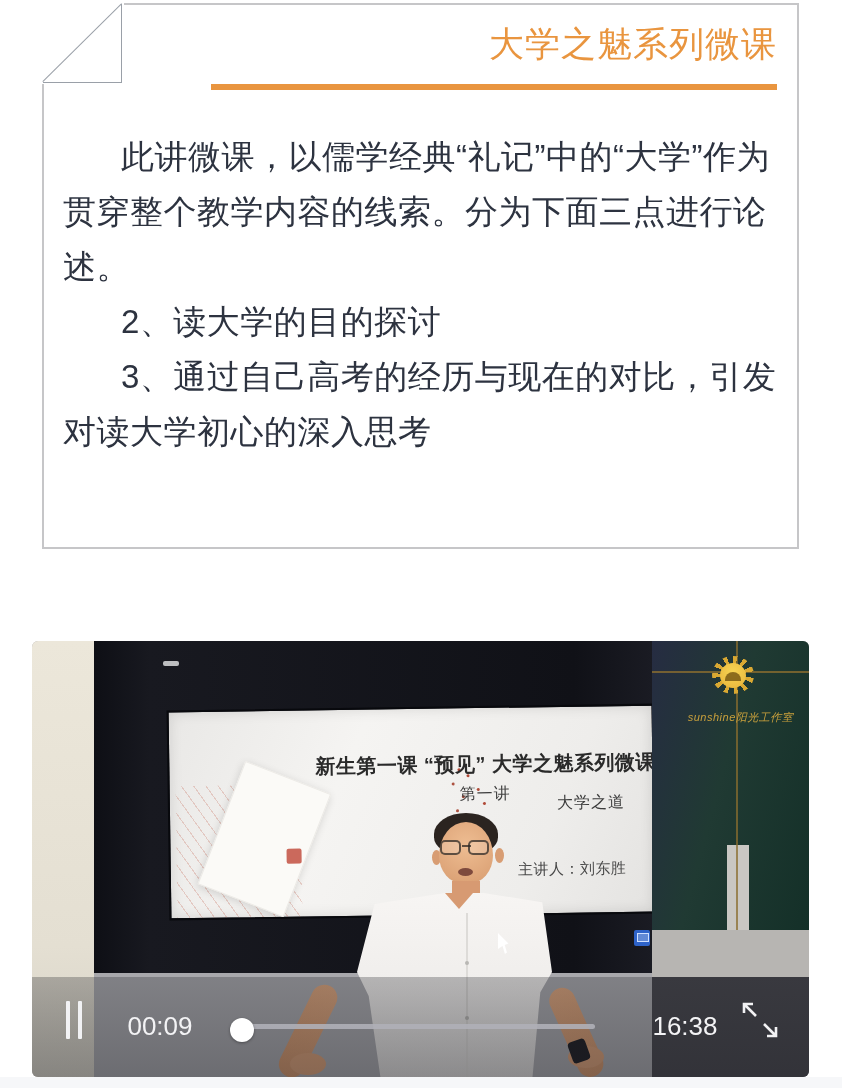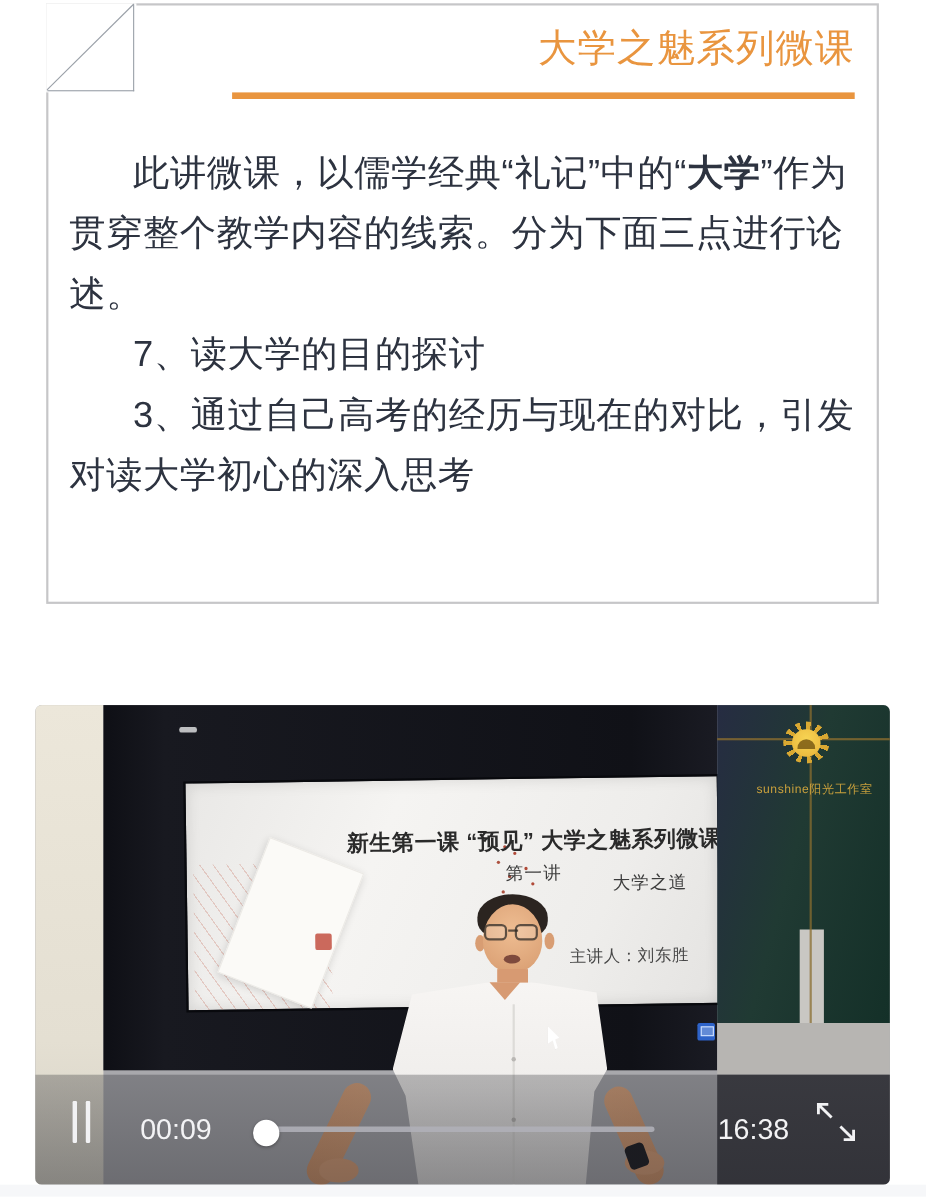--- a/index.html
+++ b/index.html
@@ -15,21 +15,21 @@
   .fold-line-h { position:absolute; left:-1px; top:77px; width:79px; height:1px; background:#9aa0a8; }
   .fold-line-d { position:absolute; left:78px; top:-1px; width:111px; height:1px; background:#9aa0a8;
                  transform-origin:0 0; transform:rotate(135.3deg); }
   .card-title { position:absolute; top:18px; right:20px; font-size:35px; line-height:42px;
                 letter-spacing:1px; color:#E9953F; white-space:nowrap; }
   .title-rule { position:absolute; top:79px; right:20px; width:566px; height:6px; background:#E9953F; }
   .card-body { position:absolute; left:19px; top:124px; width:718px; font-size:33px;
                line-height:55px; letter-spacing:.5px; color:#2D3340; }
   .bline { height:55px; white-space:nowrap; overflow:hidden; }
   .indent { padding-left:58px; }
-  .bold { font-weight:bold; }
+  .bold { font-weight:normal; }
 
   
   .video { position:absolute; left:32px; top:641px; width:777px; height:436px;
            border-radius:6px; overflow:hidden; background:#a8a8ac; }
   .wall-left { position:absolute; left:0; top:0; width:62px; height:436px;
                background:linear-gradient(180deg,#ece7da 0%,#e4dfd2 70%,#d6d2c6 100%); }
   .tv-body { position:absolute; left:62px; top:0; width:558px; height:332px;
              background:linear-gradient(90deg,#0e0f15,#181920 10%,#101117 86%,#1a1b23); }
   .tv-led { position:absolute; left:131px; top:20px; width:16px; height:5px;
             background:#cfd0d2; border-radius:2px; opacity:.9; }
@@ -64,21 +64,21 @@
   .board-strip { position:absolute; left:695px; top:204px; width:22px; height:85px; background:#c9c7c3; }
   .board-hline { position:absolute; left:620px; top:30px; width:157px; height:2px; background:#8a6d2f; opacity:.8; }
   .board-vline { position:absolute; left:704px; top:0; width:2px; height:289px; background:#8a6d2f; opacity:.75; }
   .sun-logo { position:absolute; left:680px; top:15px; width:42px; height:38px; border-radius:50%;
               background:repeating-conic-gradient(#d9a832 0 14deg, rgba(0,0,0,0) 14deg 32.7deg); }
   .sun-core { position:absolute; left:8px; top:7px; width:26px; height:25px; border-radius:50%;
               background:radial-gradient(circle at 50% 35%,#f7d453,#e8b33a); }
   .sun-arch { position:absolute; left:5px; top:9px; width:16px; height:9px; background:#7a5a14;
               border-radius:8px 8px 0 0; opacity:.85; }
   .board-logo-text { position:absolute; left:640px; top:69px; width:137px; text-align:center;
-                     font-size:11px; color:#c9a03c; letter-spacing:.5px; white-space:nowrap; }
+                     font-size:11px; font-style:italic; color:#c9a03c; letter-spacing:.5px; white-space:nowrap; }
   .board-ledge { position:absolute; left:620px; top:289px; width:157px; height:47px; background:#b7b5b2; }
   .board-floor { position:absolute; left:620px; top:336px; width:157px; height:100px; background:#45454b; }
 
   
   .hair { position:absolute; left:402px; top:172px; width:64px; height:42px;
           border-radius:50% 50% 42% 42%; background:#2b2420; }
   .ear-l { position:absolute; left:400px; top:209px; width:9px; height:15px; border-radius:50%; background:#d89d73; }
   .ear-r { position:absolute; left:463px; top:207px; width:9px; height:15px; border-radius:50%; background:#d89d73; }
   .face { position:absolute; left:407px; top:181px; width:54px; height:62px;
           border-radius:50% 50% 46% 46%/54% 54% 46% 46%;
@@ -138,21 +138,21 @@
   <div class="fold-line-v"></div>
   <div class="fold-line-h"></div>
 
   <div class="card-title">大学之魅系列微课</div>
   <div class="title-rule"></div>
 
   <div class="card-body">
     <div class="bline indent"><span>此讲微课，以儒学经典“礼记”中的“</span><span class="bold">大学</span><span>”作为</span></div>
     <div class="bline">贯穿整个教学内容的线索。分为下面三点进行论</div>
     <div class="bline">述。</div>
-    <div class="bline indent">7、读大学的目的探讨</div>
+    <div class="bline indent">2、读大学的目的探讨</div>
     <div class="bline indent">3、通过自己高考的经历与现在的对比，引发</div>
     <div class="bline">对读大学初心的深入思考</div>
   </div>
 </div>
 
 <div class="video">
   <div class="wall-left"></div>
 
   <div class="tv-body"></div>
   <div class="tv-led"></div>

